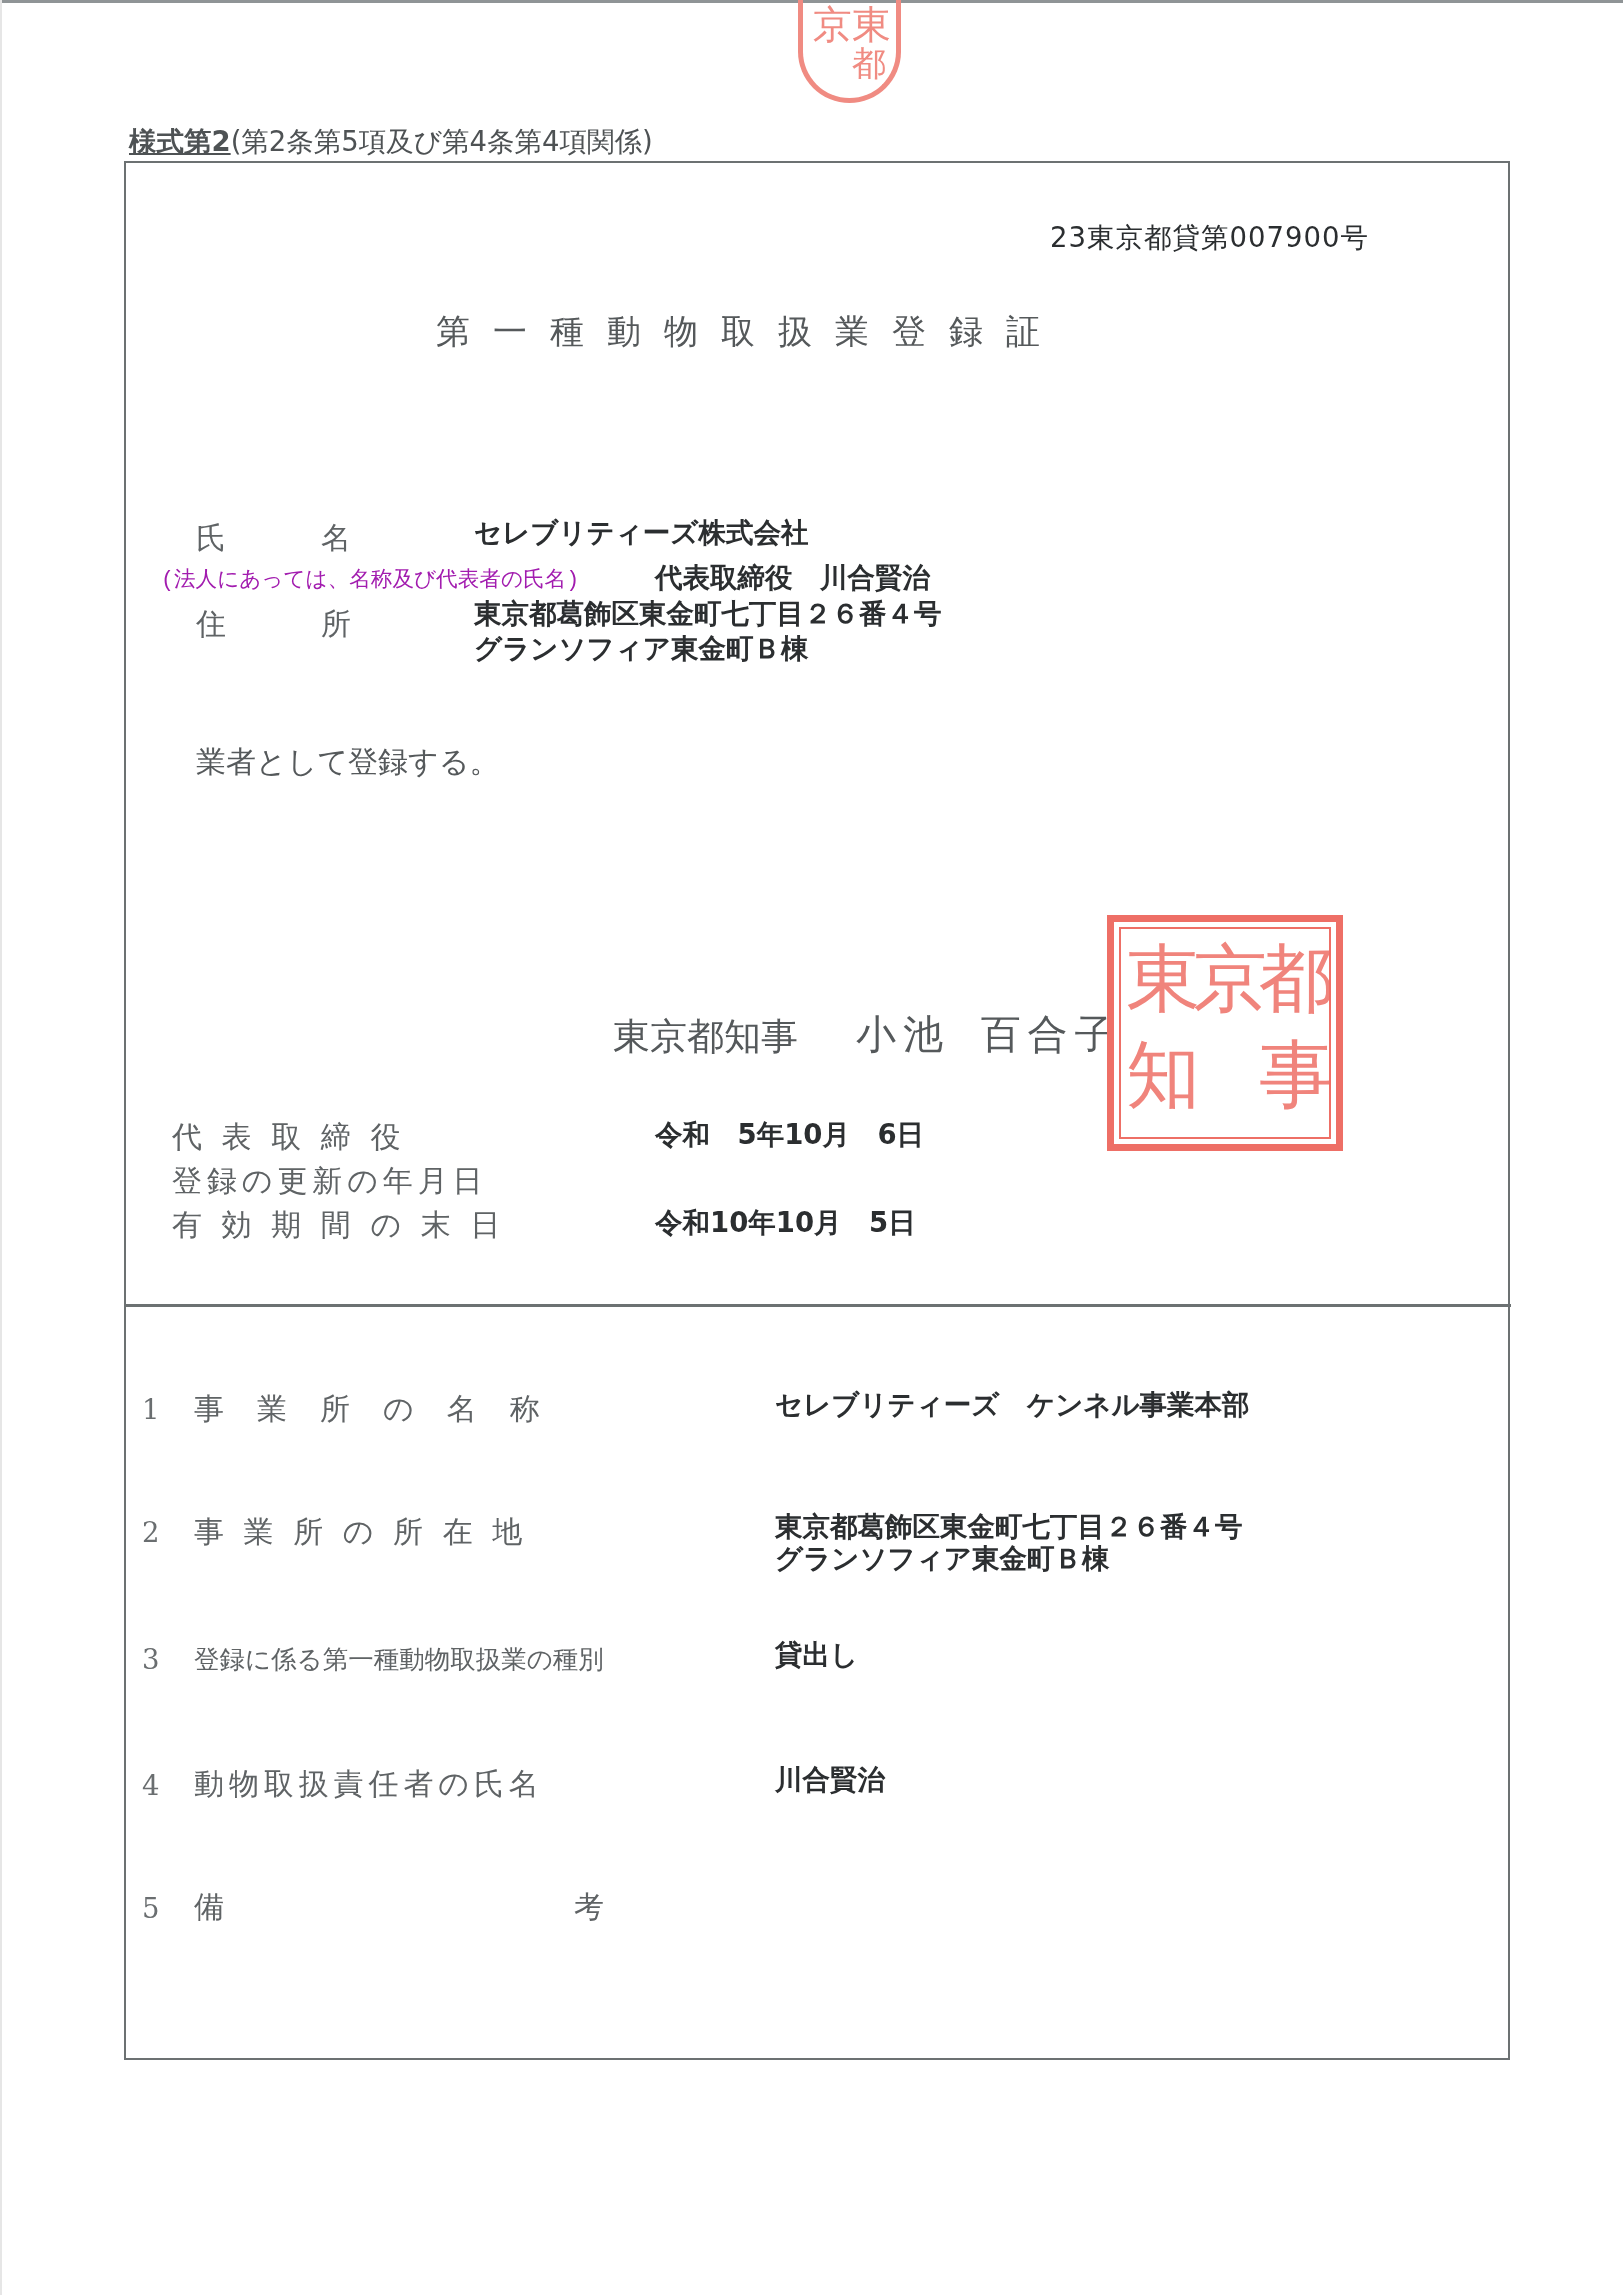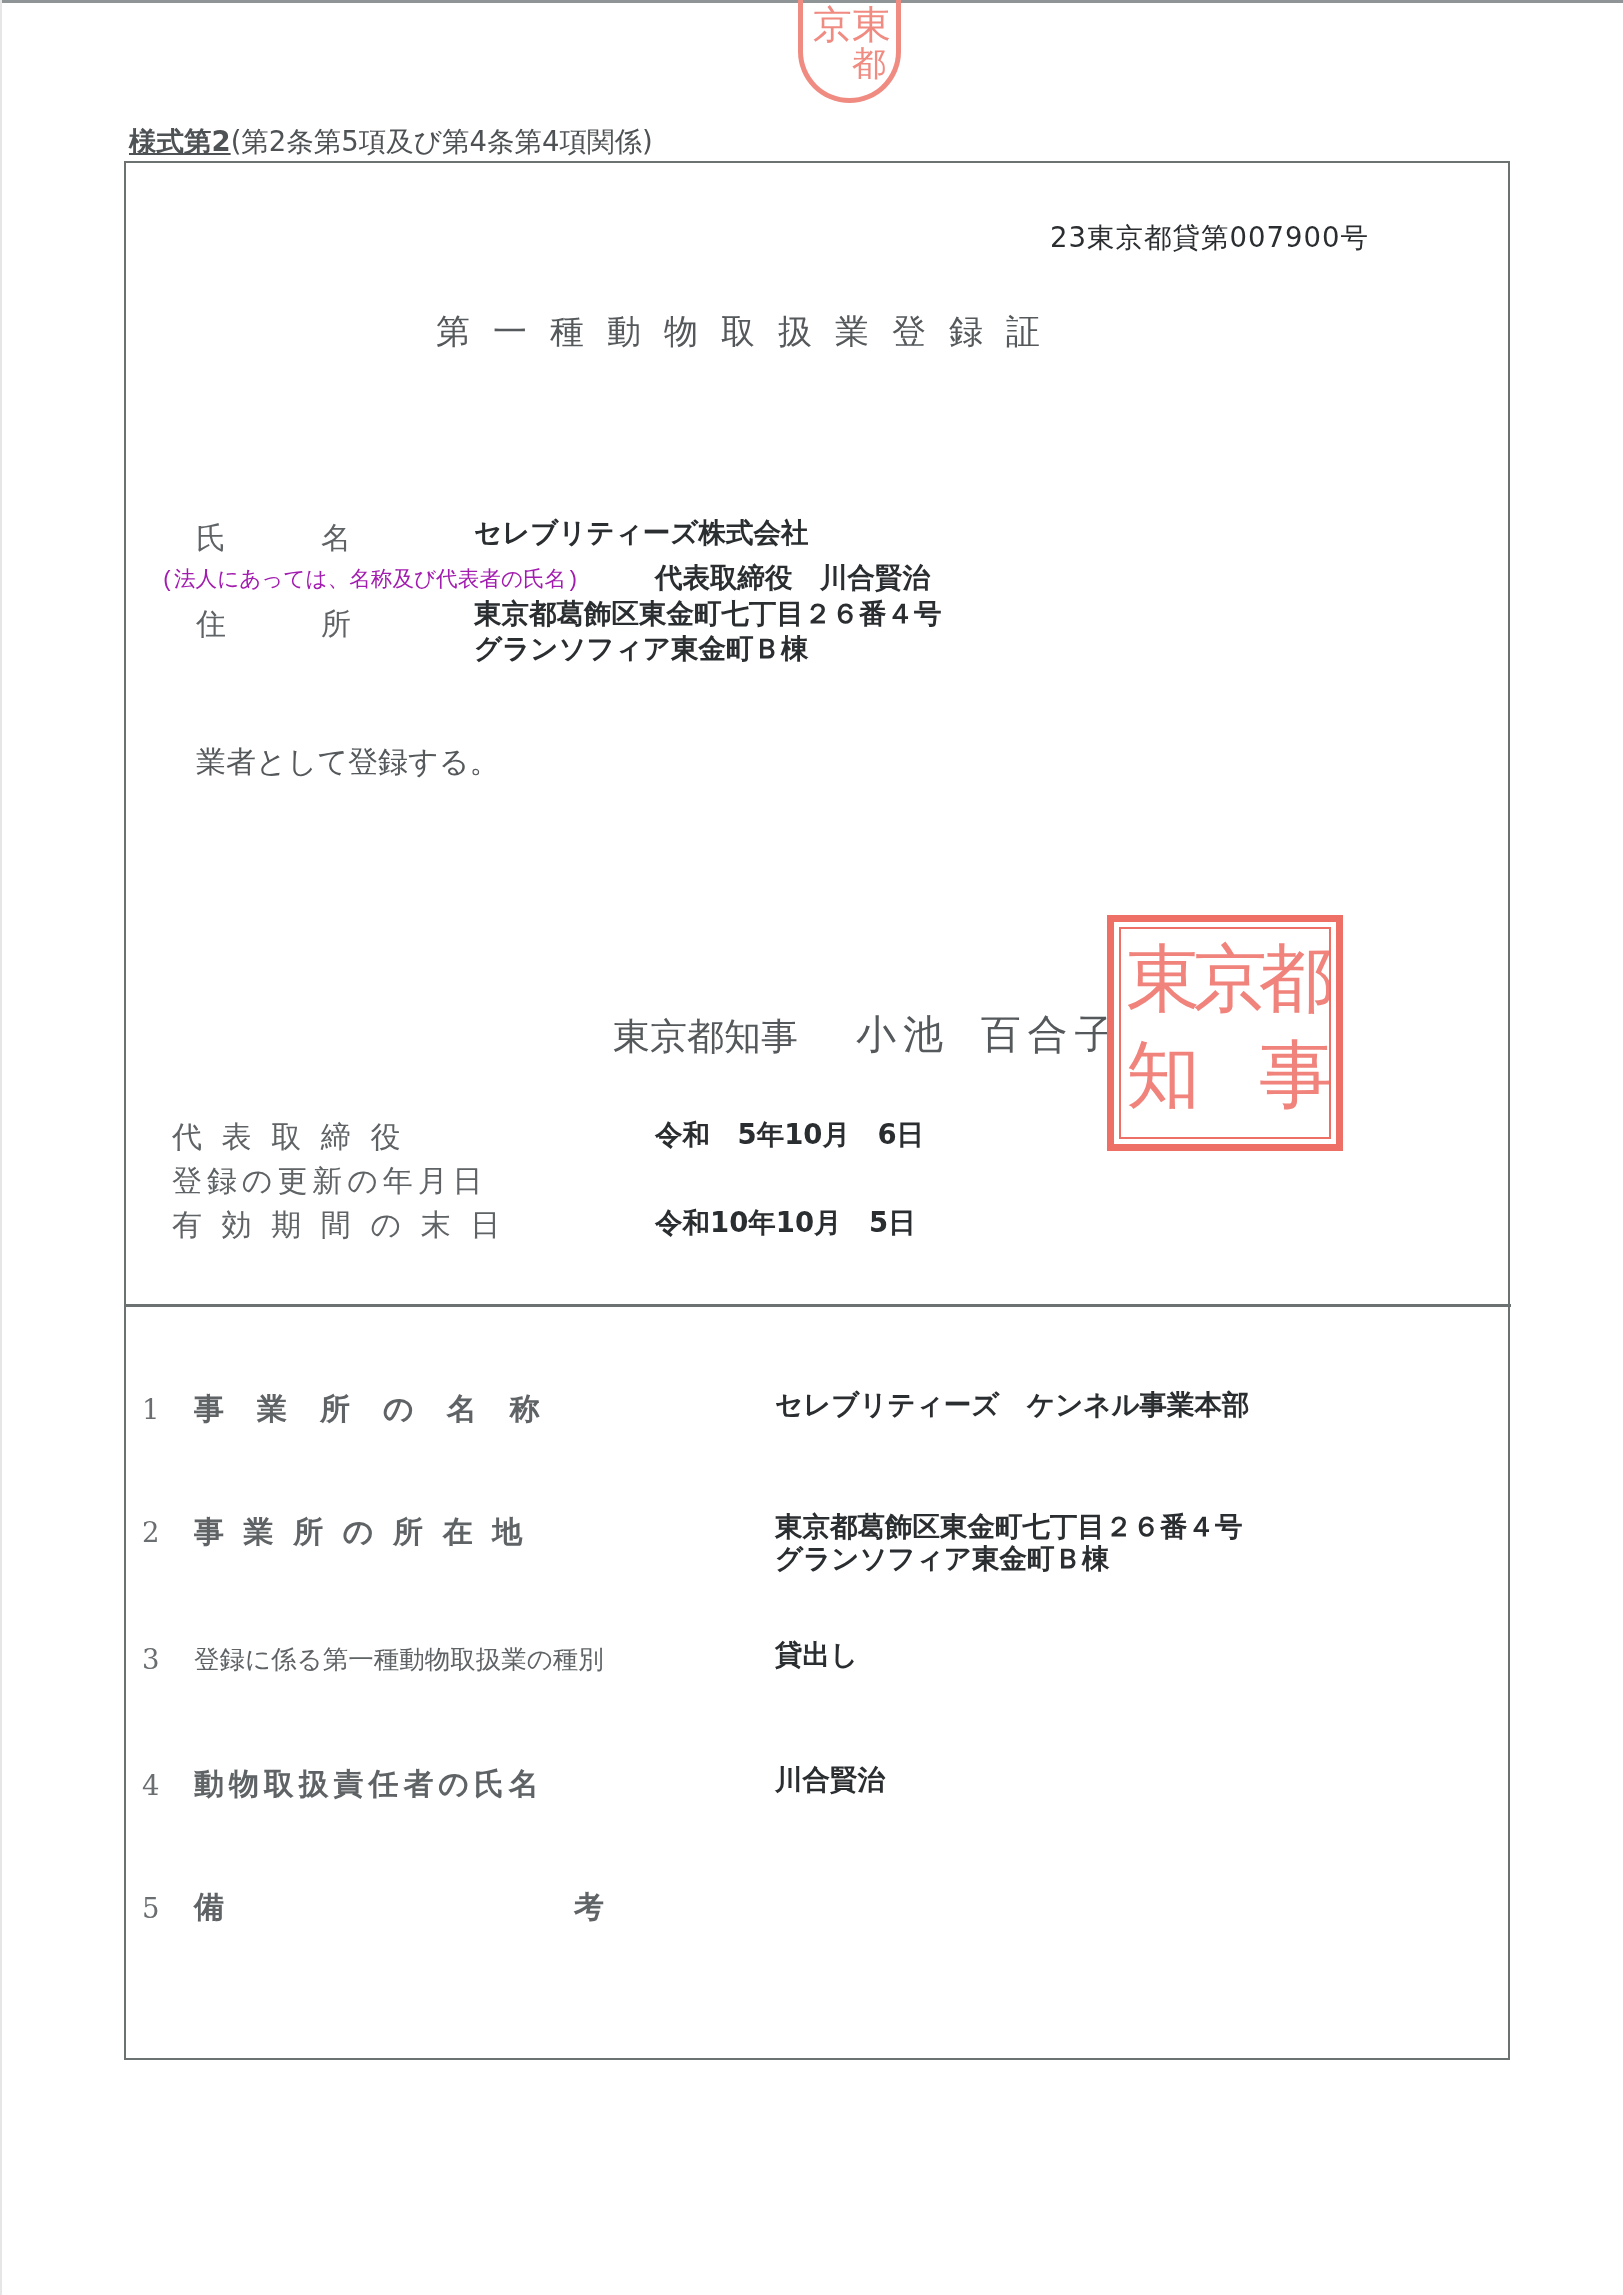--- a/index.html
+++ b/index.html
@@ -24,21 +24,21 @@
     .gov { left:613px; top:1012px; font-size:37px; color:#55595b; font-family:"DejaVu Serif", serif; }
     .gov-name { left:856px; top:1007px; font-size:40px; color:#55595b; letter-spacing:6.9px; font-family:Liberation Mono, monospace; }
     .seal { position:absolute; left:1107px; top:915px; width:236px; height:236px;
             border:7.9px solid #ee6f66; box-sizing:border-box; }
     .seal-inner { position:absolute; left:4.9px; top:4.9px; right:4.9px; bottom:4.9px; border:2.5px solid #ee6f66; }
     .seal-char { position:absolute; color:#ee6f66; font-family:"DejaVu Serif", serif; font-size:93px; line-height:93px; opacity:0.85; }
     .topseal { position:absolute; left:798px; top:0; width:103px; height:103px;
                border:5.9px solid #f08b82; border-top:none; border-radius:0 0 54px 54px; box-sizing:border-box; }
     .topseal-char { position:absolute; color:#f08b82; font-size:39px; font-family:"DejaVu Serif", serif; line-height:39px; }
     .item-num { font-size:27.5px; color:#6a6e70; font-family:"DejaVu Serif", serif; }
-    .item-lbl { font-size:30px; color:#5f6365; font-family:"DejaVu Serif", serif;font-weight:bold; }
+    .item-lbl { font-size:30px; color:#5f6365; font-family:"DejaVu Serif", serif; }
     .item-lbl-sm { font-size:25.5px; color:#5f6365; font-family:"DejaVu Serif", serif; }
     .spaced-wide { letter-spacing:33px; }
     .spaced-mid { letter-spacing:19.6px; }
     .spaced-tight { letter-spacing:4.9px; }
   </style>
 </head>
 <body>
 
 <div class="topline"></div>
 <div class="leftedge"></div>

